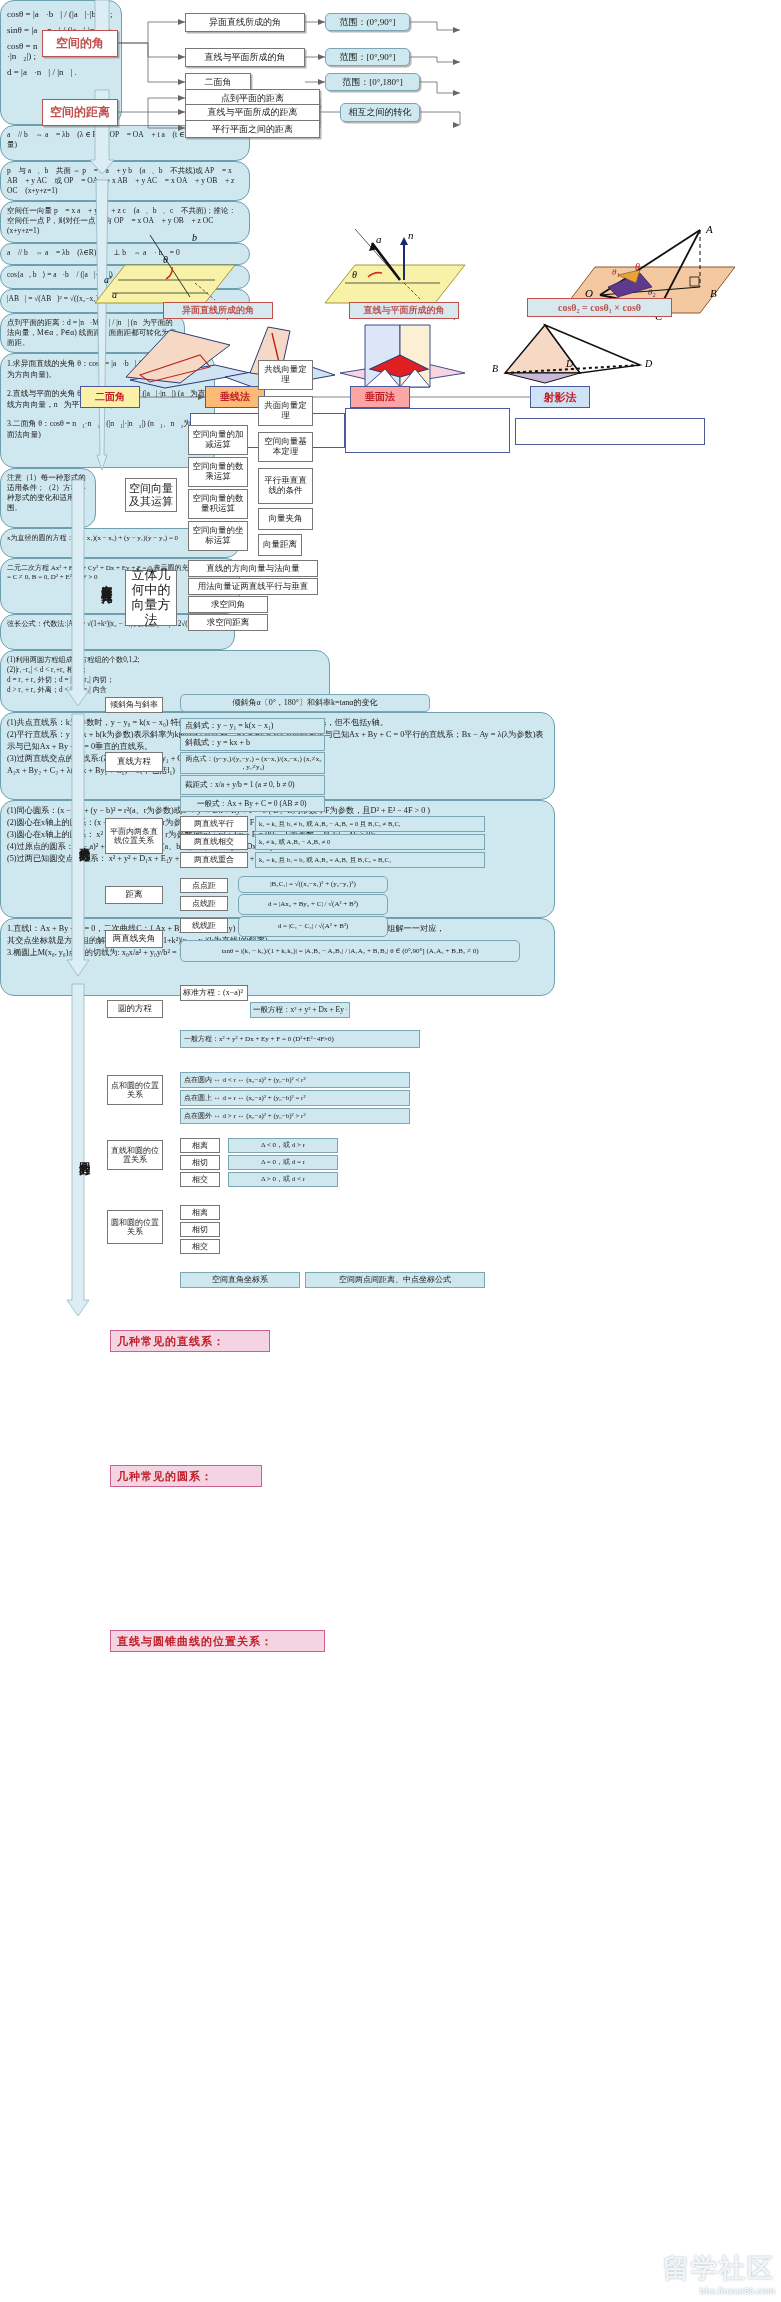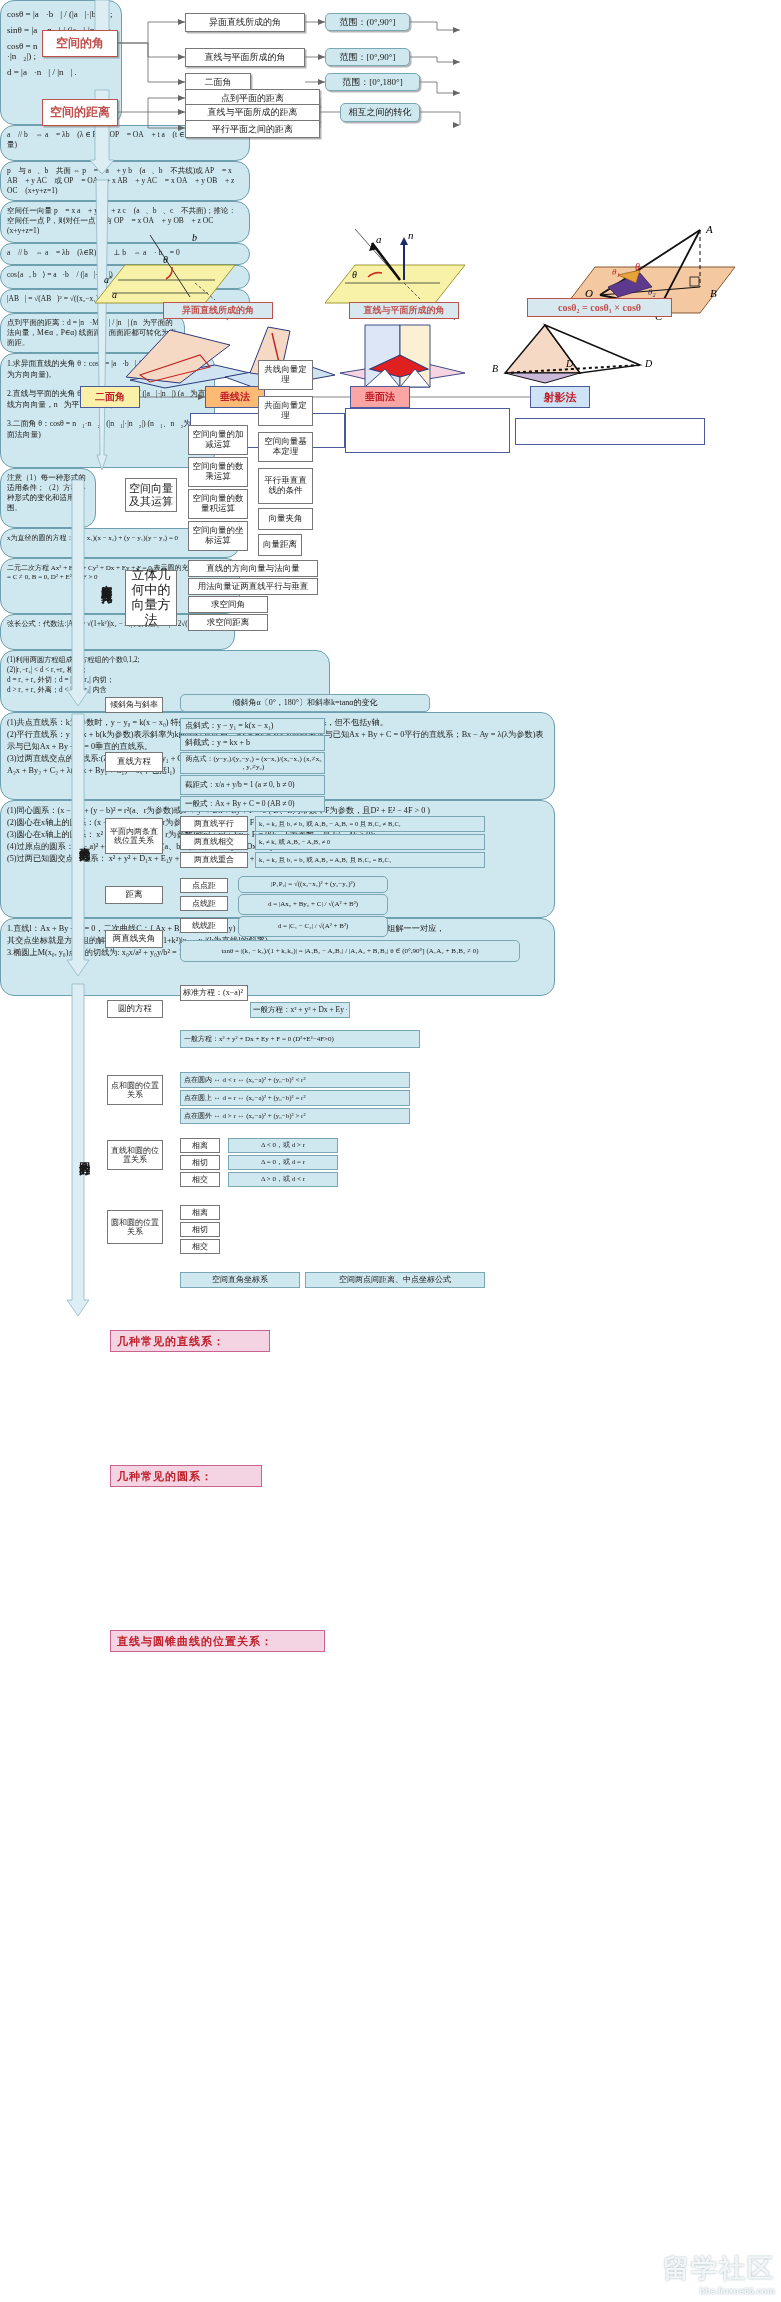--- a/index.html
+++ b/index.html
@@ -393,21 +393,21 @@
   </div>
 <div class="box cyan-sq" style="left:180px;top:735px;width:145px;height:16px;font-size:8px;justify-content:flex-start;padding-left:4px;">
   <span>斜截式：y = kx + b</span>
   </div>
 <div class="box cyan-sq" style="left:180px;top:752px;width:145px;height:22px;font-size:7px;justify-content:flex-start;padding-left:4px;">
   <span>两点式：(y−y₁)/(y₂−y₁) = (x−x₁)/(x₂−x₁)  (x₁≠x₂ , y₁≠y₂)</span>
   </div>
 <div class="box cyan-sq" style="left:180px;top:775px;width:145px;height:20px;font-size:7.5px;justify-content:flex-start;padding-left:4px;">
   <span>截距式：x/a + y/b = 1  (a ≠ 0, b ≠ 0)</span>
   </div>
-<div class="box cyan-sq" style="left:180px;top:796px;width:145px;height:16px;font-size:7.5px;justify-content:flex-start;padding-left:4px;">
+<div class="box cyan-sq" style="left:180px;top:796px;width:145px;height:16px;font-size:7.5px;justify-content:flex-start;padding-left:16px;">
   <span>一般式：Ax + By + C = 0 (AB ≠ 0)</span>
   </div>
 
 <div class="bigcyan" style="left:338px;top:716px;width:96px;height:60px;font-size:7.5px;">
   <span>注意（1）每一种形式的适用条件；（2）方程各种形式的变化和适用范围。</span></div>
 
 <div class="box" style="left:180px;top:816px;width:68px;height:16px;font-size:8px;">
   <span>两直线平行</span>
   </div>
 <div class="box" style="left:180px;top:834px;width:68px;height:16px;font-size:8px;">
@@ -431,21 +431,21 @@
   <span>点点距</span>
   </div>
 <div class="box" style="left:180px;top:896px;width:48px;height:15px;font-size:8px;">
   <span>点线距</span>
   </div>
 <div class="box" style="left:180px;top:918px;width:48px;height:15px;font-size:8px;">
   <span>线线距</span>
   </div>
 
 <div class="box cyan" style="left:238px;top:876px;width:150px;height:17px;font-size:7px;">
-  <span>|P₁P₂| = √((x₂−x₁)² + (y₂−y₁)²)</span>
+  <span>|B₂C₁| = √((x₂−x₁)² + (y₂−y₁)²)</span>
   </div>
 <div class="box cyan" style="left:238px;top:894px;width:150px;height:21px;font-size:7px;">
   <span>d = |Ax₀ + By₀ + C| / √(A² + B²)</span>
   </div>
 <div class="box cyan" style="left:238px;top:916px;width:150px;height:21px;font-size:7px;">
   <span>d = |C₁ − C₂| / √(A² + B²)</span>
   </div>
 
 <div class="box cyan" style="left:180px;top:940px;width:340px;height:22px;font-size:7px;">
   <span>tanθ = |(k₁ − k₂)/(1 + k₁k₂)| = |A₁B₂ − A₂B₁| / |A₁A₂ + B₁B₂|   θ ∈ (0°,90°] (A₁A₂ + B₁B₂ ≠ 0)</span>

